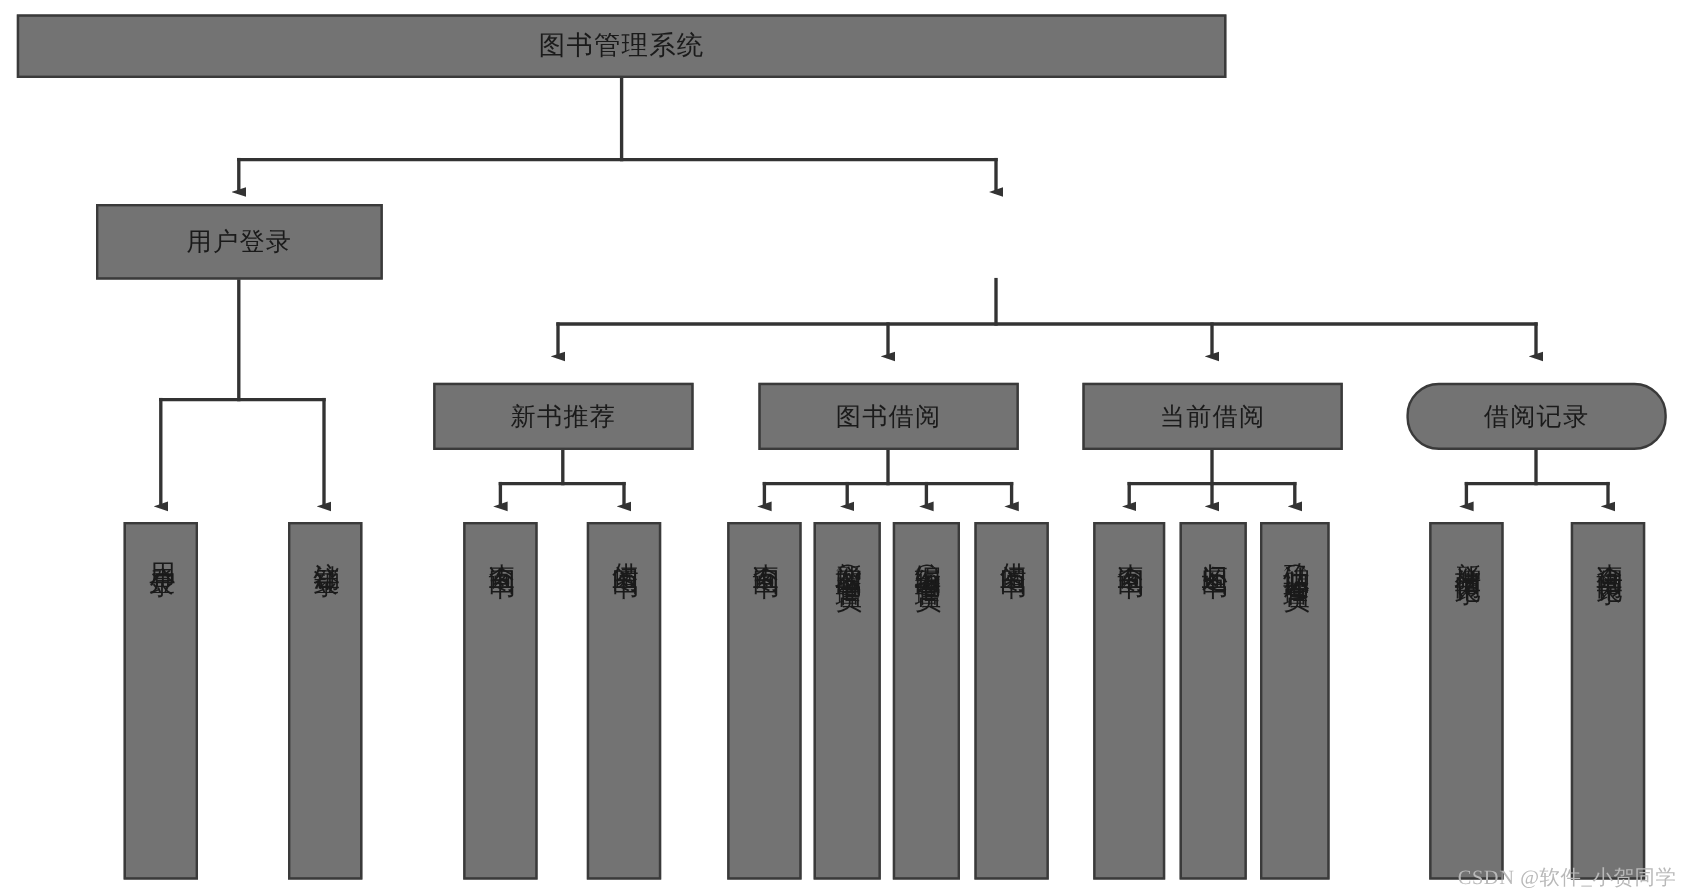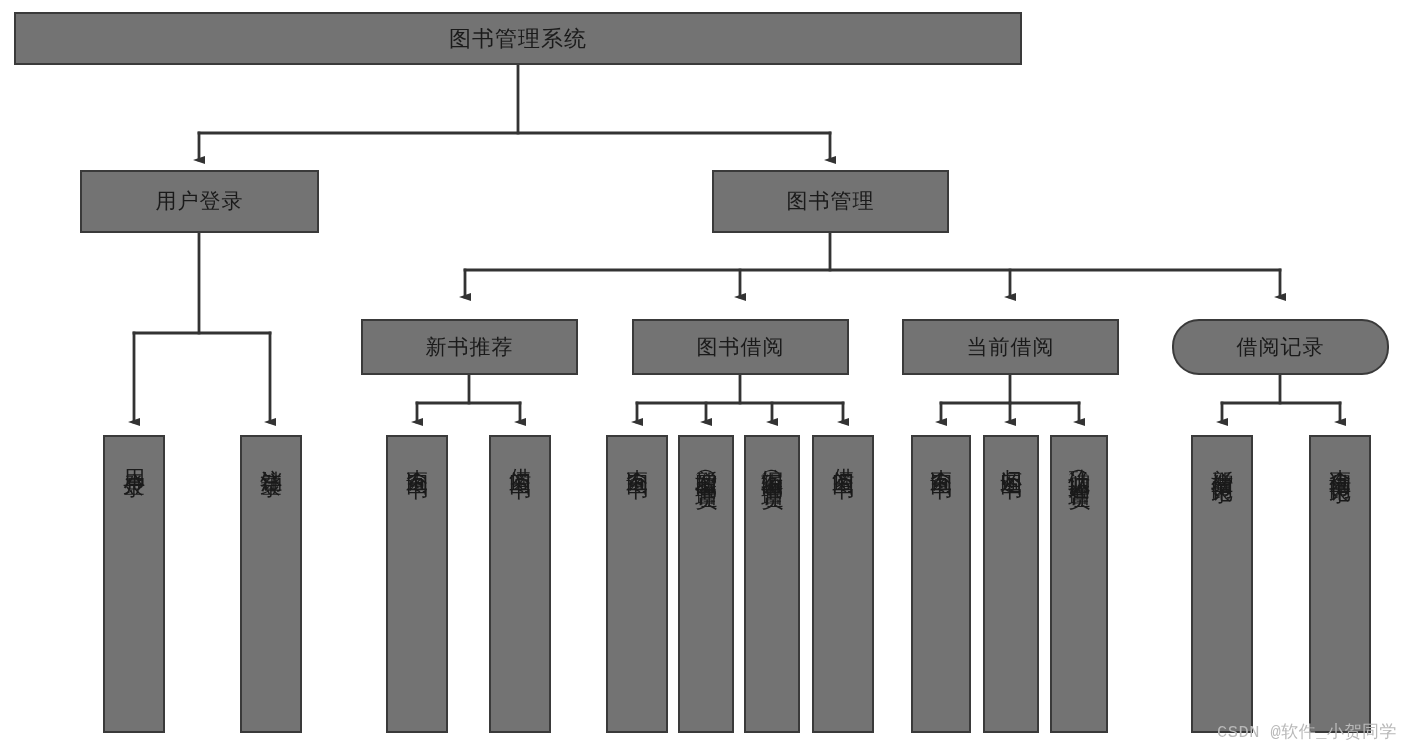--- a/index.html
+++ b/index.html
@@ -48,21 +48,21 @@
   }
 
   .watermark{
     position:absolute;
     right:8px;
     bottom:4px;
     font-size:17px;
     color:#b9b9b9;
     letter-spacing:0.5px;
     white-space:nowrap;
-    font-family:Liberation Mono, monospace;
+    font-family:Liberation Serif, serif;
   }
 </style>
 </head>
 <body>
 
 <div id="stage">
 
   <svg class="edges" viewBox="0 0 1405 747">
     <defs>
       <marker id="arrow" markerWidth="12" markerHeight="12" refX="5" refY="6" orient="auto" markerUnits="userSpaceOnUse">
@@ -113,23 +113,20 @@
     </g>
   </svg>
 
   <div class="node root" style="left:14px;top:12px;width:1008px;height:53px;">
     <span class="lbl">图书管理系统</span>
   </div>
 
   <div class="node" style="left:80px;top:170px;width:239px;height:63px;">
     <span class="lbl">用户登录</span>
   </div>
-  <div class="node" style="left:712px;top:170px;width:237px;height:63px;">
-    <span class="lbl">图书管理</span>
-  </div>
 
   <div class="node" style="left:361px;top:319px;width:217px;height:56px;">
     <span class="lbl">新书推荐</span>
   </div>
   <div class="node" style="left:632px;top:319px;width:217px;height:56px;">
     <span class="lbl">图书借阅</span>
   </div>
   <div class="node" style="left:902px;top:319px;width:217px;height:56px;">
     <span class="lbl">当前借阅</span>
   </div>

